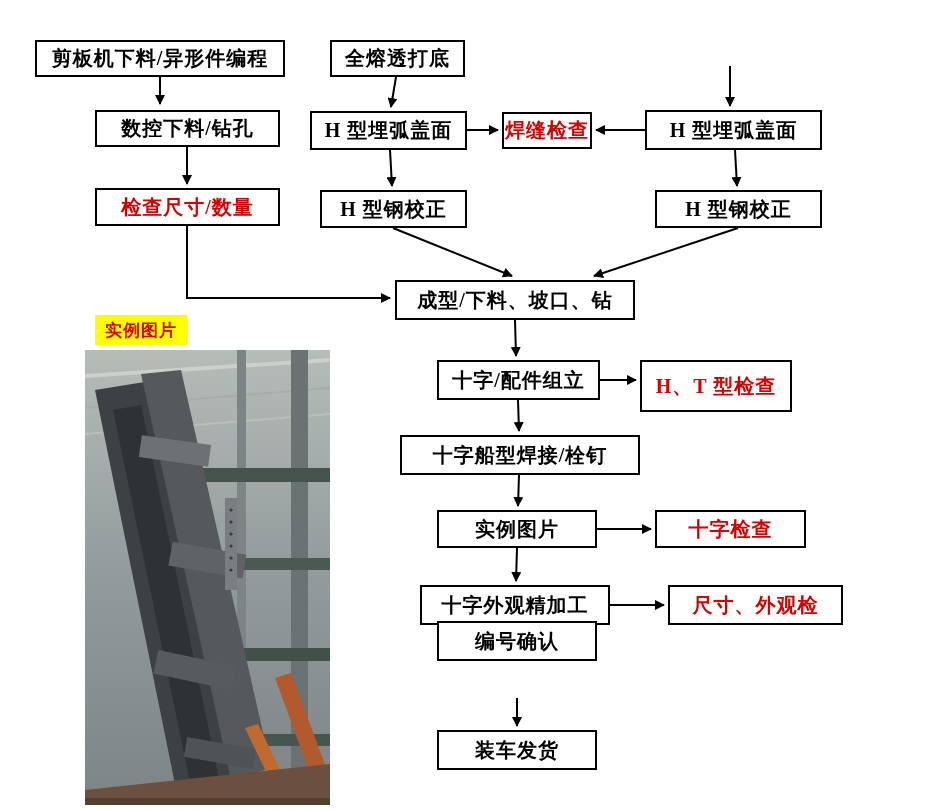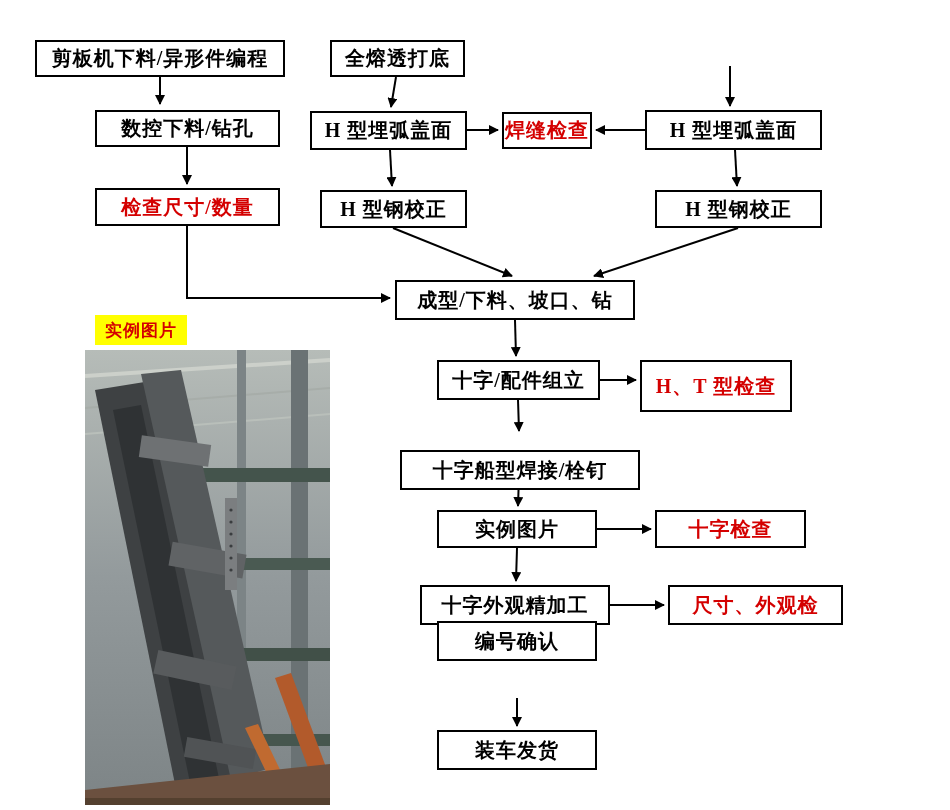--- a/index.html
+++ b/index.html
@@ -97,21 +97,21 @@
   <div class="node" style="left:330px;top:40px;width:135px;height:37px">全熔透打底</div>
   <div class="node" style="left:310px;top:111px;width:157px;height:39px">H 型埋弧盖面</div>
   <div class="node inspection" style="left:502px;top:112px;width:90px;height:37px">焊缝检查</div>
   <div class="node" style="left:645px;top:110px;width:177px;height:40px">H 型埋弧盖面</div>
   <div class="node" style="left:320px;top:190px;width:147px;height:38px">H 型钢校正</div>
   <div class="node" style="left:655px;top:190px;width:167px;height:38px">H 型钢校正</div>
 
   <div class="node" style="left:395px;top:280px;width:240px;height:40px">成型/下料、坡口、钻</div>
   <div class="node" style="left:437px;top:360px;width:163px;height:40px">十字/配件组立</div>
   <div class="node inspection" style="left:640px;top:360px;width:152px;height:52px">H、T 型检查</div>
-  <div class="node" style="left:400px;top:450px;width:240px;height:40px">十字船型焊接/栓钉</div>
+  <div class="node" style="left:400px;top:435px;width:240px;height:40px">十字船型焊接/栓钉</div>
   <div class="node" style="left:437px;top:510px;width:160px;height:38px">实例图片</div>
   <div class="node inspection" style="left:655px;top:510px;width:151px;height:38px">十字检查</div>
   <div class="node" style="left:420px;top:585px;width:190px;height:40px">十字外观精加工</div>
   <div class="node inspection" style="left:668px;top:585px;width:175px;height:40px">尺寸、外观检</div>
   <div class="node" style="left:437px;top:621px;width:160px;height:40px">编号确认</div>
   <div class="node" style="left:437px;top:730px;width:160px;height:40px">装车发货</div>
 
   <div class="example-label">实例图片</div>
 
   <div class="photo">

